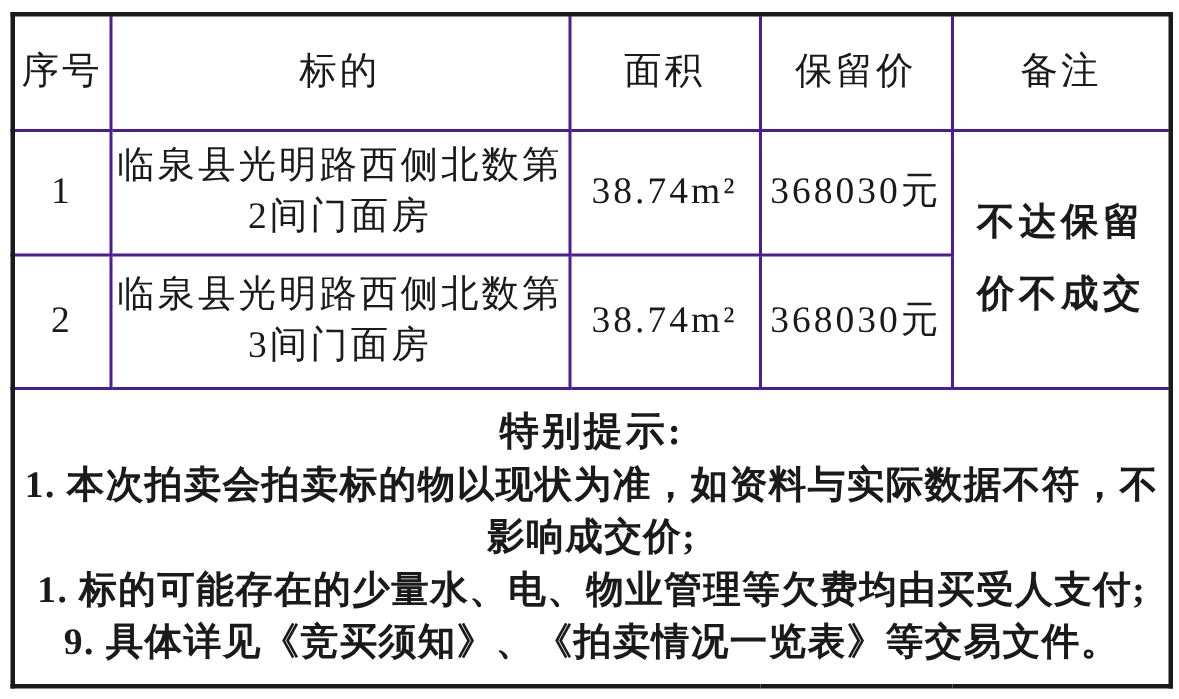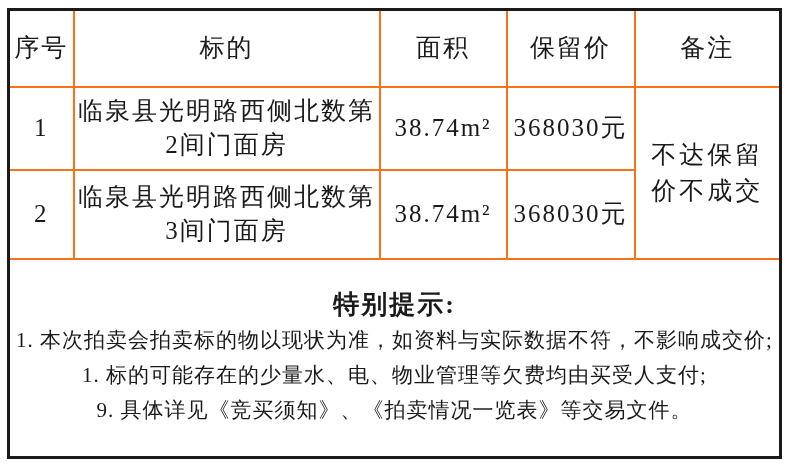--- a/index.html
+++ b/index.html
@@ -14,57 +14,58 @@
   .doc { position: absolute; left: 0; top: 0; width: 786px; height: 466px; background: #ffffff; }
 
   table.auction {
     position: absolute; left: 7px; top: 8px;
     width: 772px; height: 450px;
     border-collapse: collapse;
     table-layout: fixed;
     border: 3px solid #1a1a1a;
   }
   table.auction th, table.auction td {
-    border: 2px solid #f97316;
+    border: 2px solid #4c1d95;
     text-align: center;
     vertical-align: middle;
     font-weight: normal;
     font-size: 25px;
     letter-spacing: 2px;
     line-height: 34px;
     padding: 2px;
     overflow: hidden;
   }
   tr.header-row { height: 77px; }
   tr.lot-row-1 { height: 83px; }
   tr.lot-row-2 { height: 89px; }
   tr.notes-row { height: 199px; }
 
   th.h-cell { font-size: 25px; letter-spacing: 5px; }
   th.h-no   { letter-spacing: 0; line-height: 32px; padding: 0 16px; }
 
   td.remark-cell { vertical-align: middle; }
-  .remark-text { display: inline-block; width: 122px; line-height: 36px; text-align: center; letter-spacing: 3px; }
+  .remark-text { display: inline-block; width: 122px; line-height: 48px; text-align: center; letter-spacing: 3px; font-weight: bold; }
 
   td.notes-cell {
     text-align: left;
     vertical-align: top;
     padding: 14px 10px 0 10px;
     letter-spacing: 0;
   }
   .notes-title {
     font-weight: bold;
     font-size: 26px;
     letter-spacing: 2px;
     line-height: 36px;
   }
   .notes-item {
-    font-size: 21px;
+    font-size: 25px;
     letter-spacing: 1px;
     line-height: 35px;
+    font-weight: bold;
   }
 </style>
 </head>
 <body>
 
 <div class="doc">
   <table class="auction">
     <colgroup>
       <col style="width:65px">
       <col style="width:306px">

